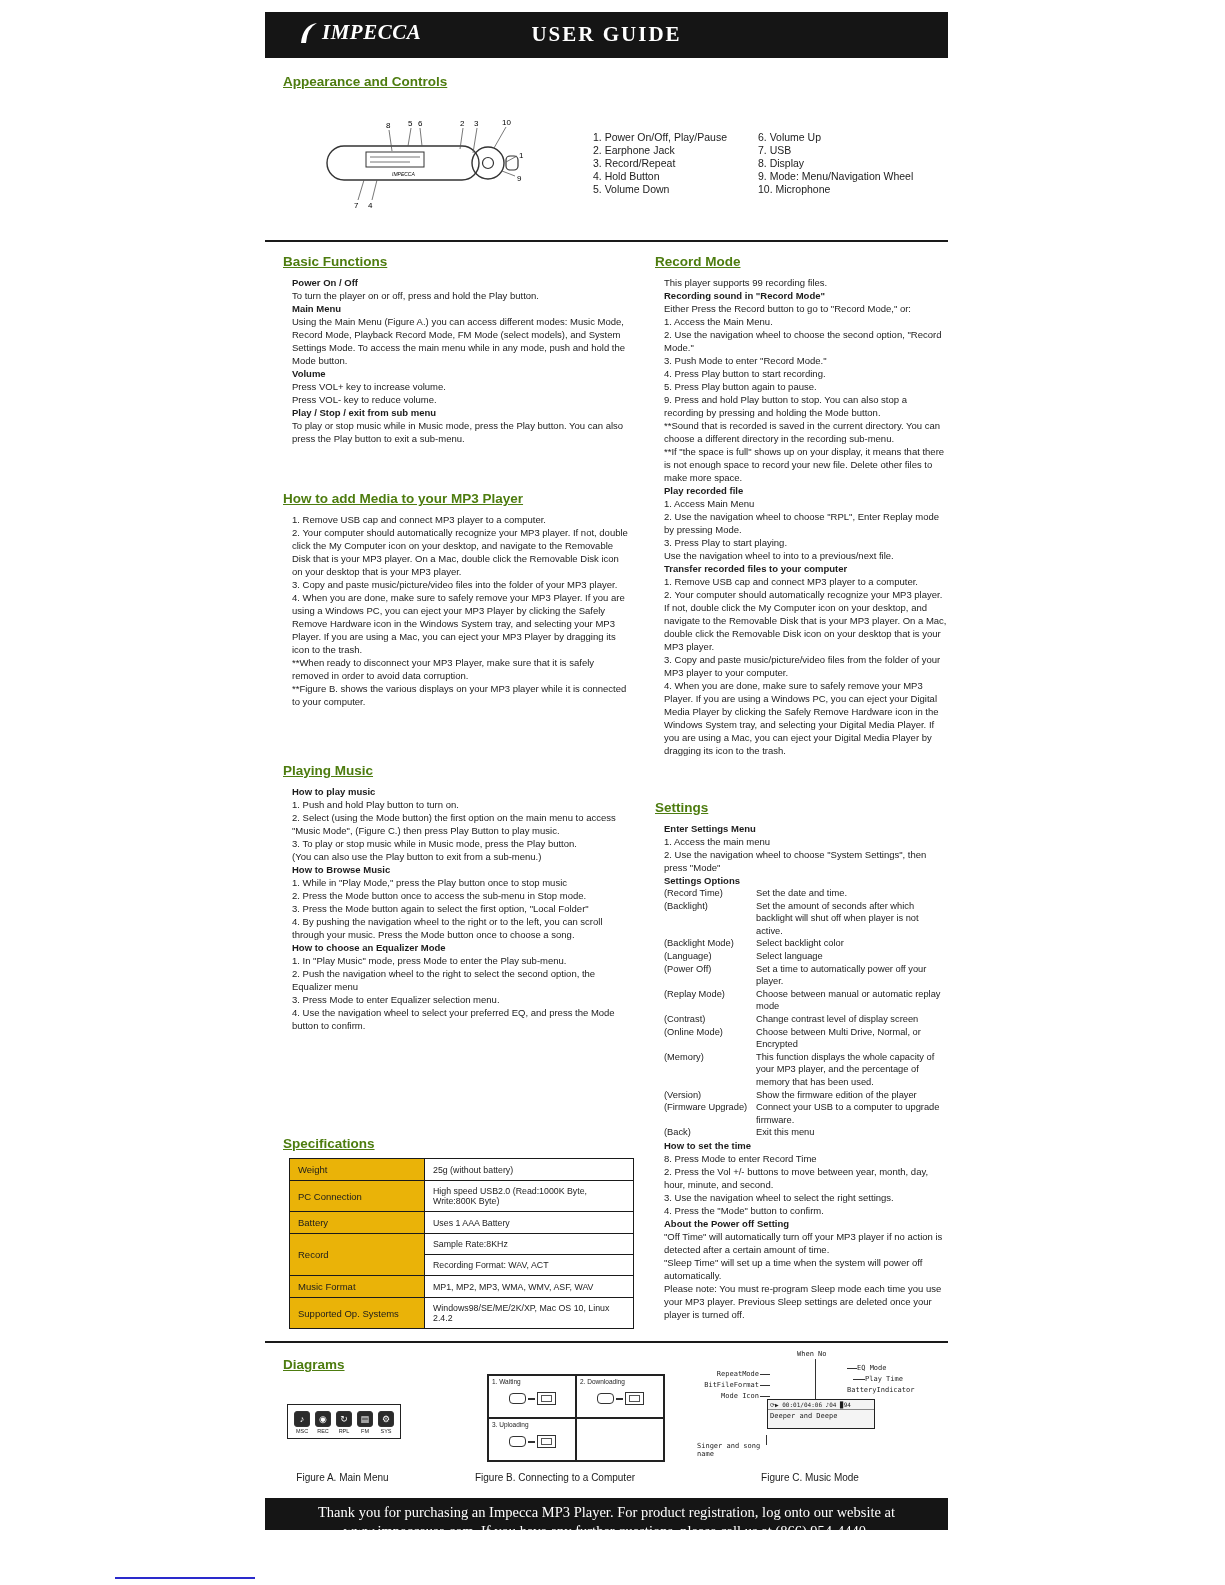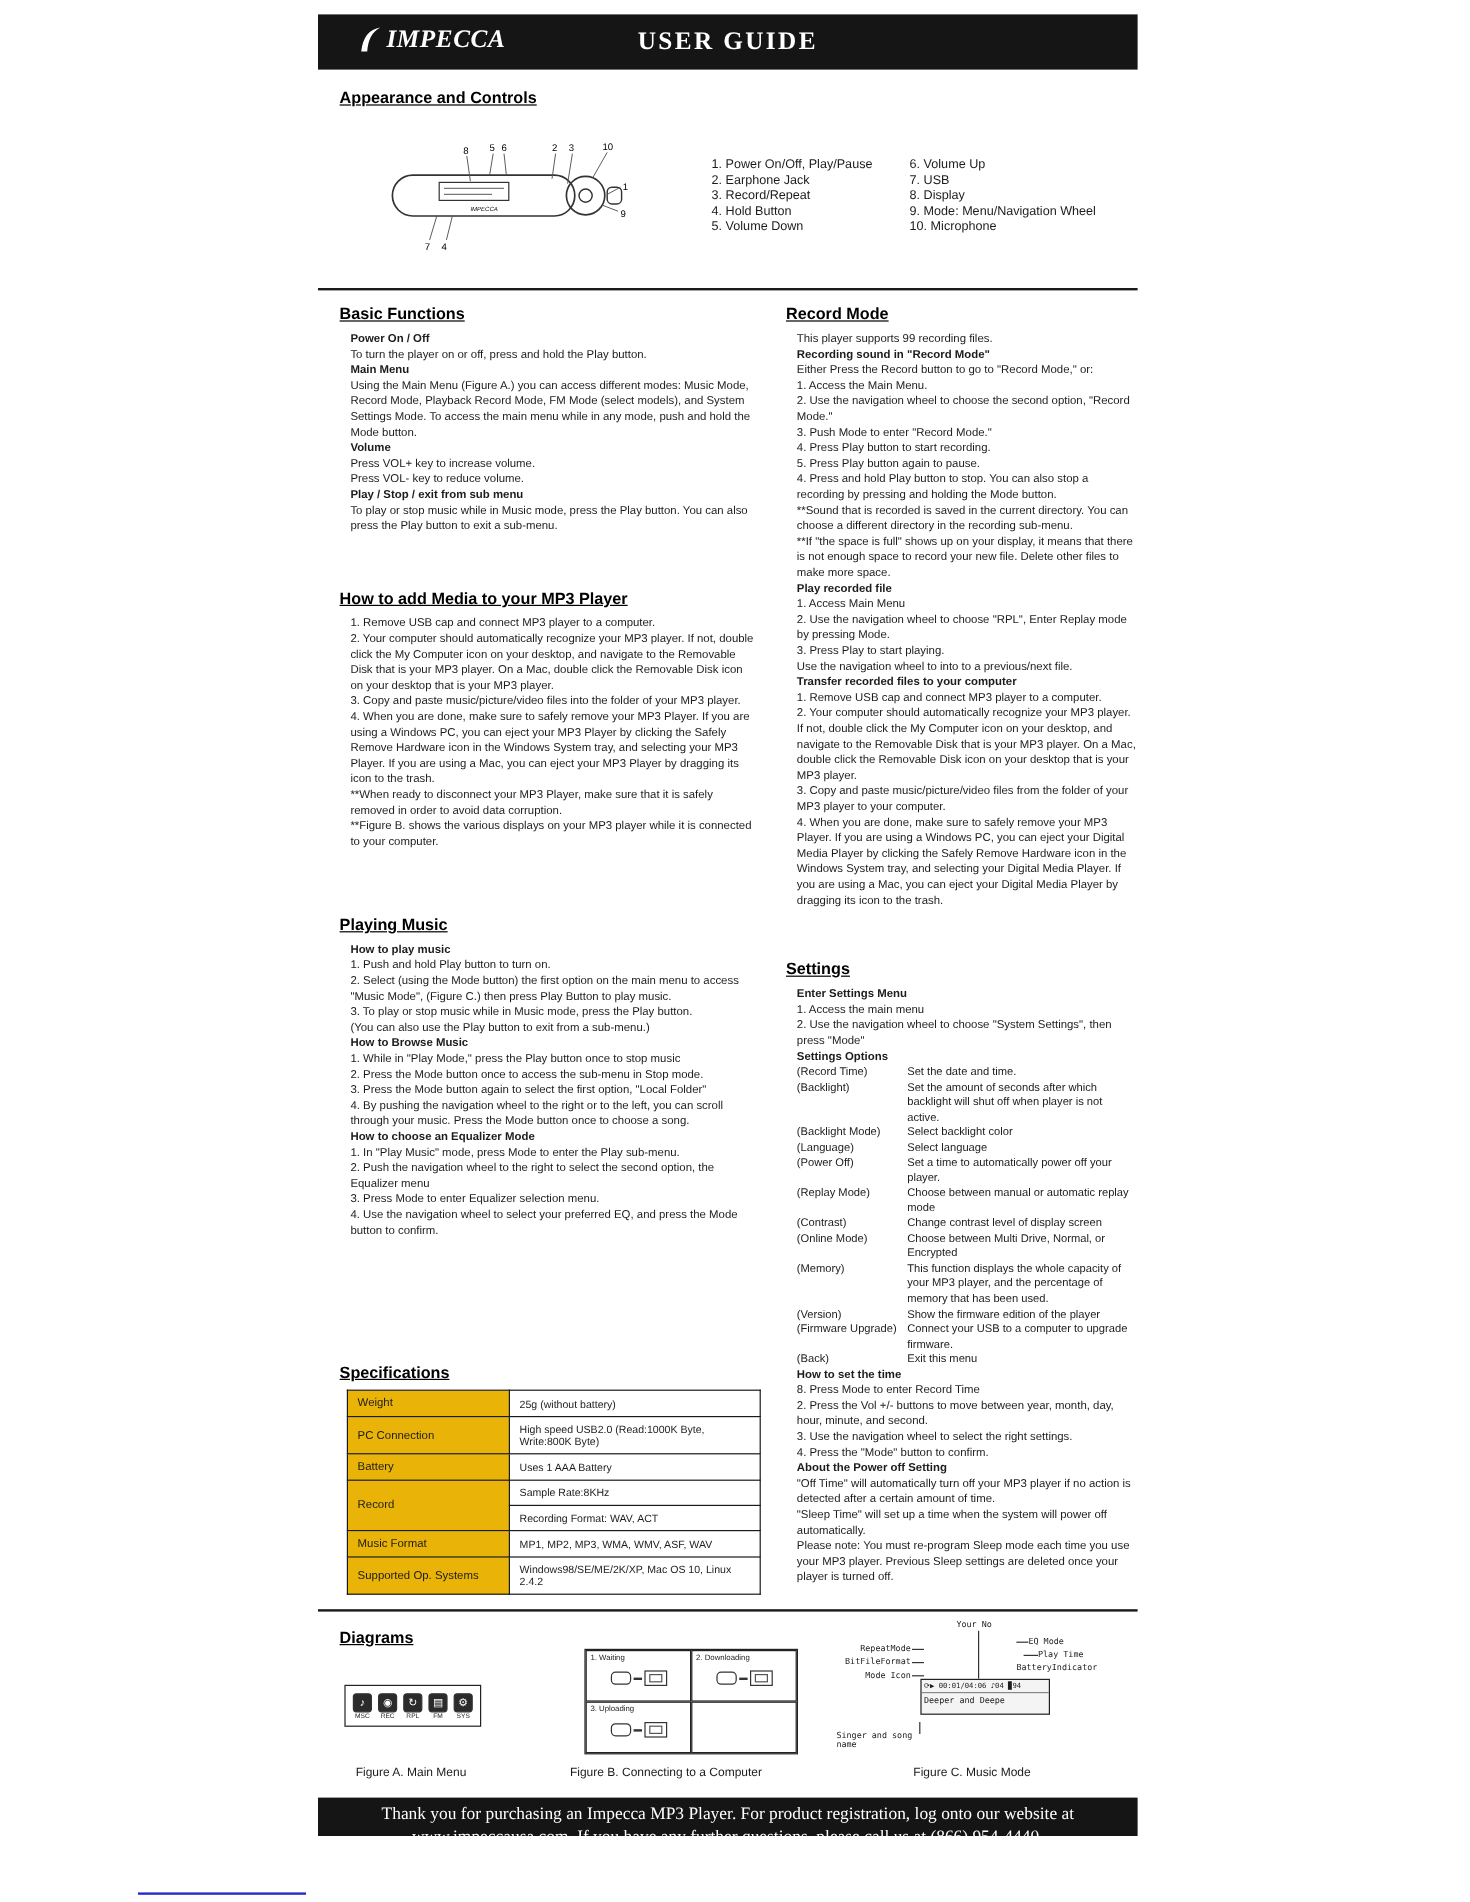--- a/index.html
+++ b/index.html
@@ -6,21 +6,21 @@
   .page{position:relative;width:1225px;height:1585px;background:#fff;
         font-family:"Liberation Sans",sans-serif;color:#1c1c1c;overflow:hidden;}
   .bar{position:absolute;left:265px;width:683px;background:#151515;color:#fff;}
   .header-bar{top:12px;height:46px;}
   .footer-bar{top:1498px;height:32px;}
   .logo{position:absolute;left:34px;top:8px;display:flex;align-items:center;gap:3px;}
   .logo-text{font-family:"Liberation Serif",serif;font-style:italic;font-weight:bold;
              font-size:21px;letter-spacing:.5px;}
   .guide-title{position:absolute;left:0;right:0;top:10px;text-align:center;
                font-family:"Liberation Serif",serif;font-weight:bold;font-size:21px;letter-spacing:2px;}
-  h2.sec{font-size:13.5px;font-weight:bold;text-decoration:underline;margin:0 0 7px 0;color:#000000;}
+  h2.sec{font-size:13.5px;font-weight:bold;text-decoration:underline;margin:0 0 7px 0;color:#4d7c0f;}
   .abs{position:absolute;}
   .hr{position:absolute;left:265px;width:683px;height:2px;background:#1a1a1a;}
   .ctl-col{position:absolute;font-size:10.5px;line-height:13px;}
   .lines{padding-left:9px;font-size:9.5px;line-height:13px;}
   .line.b{font-weight:bold;}
   .col-block{position:absolute;}
   
   .spec-table{border-collapse:collapse;width:345px;margin-left:6px;}
   .spec-table td{border:1.5px solid #1a1a1a;padding:5px 8px;vertical-align:middle;}
   td.spec-label{background:#eab308;width:118px;font-size:9.5px;}
@@ -208,21 +208,21 @@
     <h2 class="sec">Record Mode</h2>
     <div class="lines">
         <div class="line t">This player supports 99 recording files.</div>
         <div class="line b">Recording sound in "Record Mode"</div>
         <div class="line t">Either Press the Record button to go to "Record Mode," or:</div>
         <div class="line t">1. Access the Main Menu.</div>
         <div class="line t">2. Use the navigation wheel to choose the second option, "Record Mode."</div>
         <div class="line t">3. Push Mode to enter "Record Mode."</div>
         <div class="line t">4. Press Play button to start recording.</div>
         <div class="line t">5. Press Play button again to pause.</div>
-        <div class="line t">4. Press and hold Play button to stop. You can also stop a recording by pressing and holding the Mode button.</div>
+        <div class="line t">9. Press and hold Play button to stop. You can also stop a recording by pressing and holding the Mode button.</div>
         <div class="line t">**Sound that is recorded is saved in the current directory. You can choose a different directory in the recording sub-menu.</div>
         <div class="line t"> **If "the space is full" shows up on your display, it means that there is not enough space to record your new file.  Delete other files to make more space.</div>
         <div class="line b">Play recorded file</div>
         <div class="line t">1. Access Main Menu</div>
         <div class="line t">2. Use the navigation wheel to choose "RPL", Enter Replay mode by pressing Mode.</div>
         <div class="line t">3. Press Play to start playing.</div>
         <div class="line t">Use the navigation wheel to into to a previous/next file.</div>
         <div class="line b">Transfer recorded files to your computer</div>
         <div class="line t">1. Remove USB cap and connect MP3 player to a computer.</div>
         <div class="line t">2. Your computer should automatically recognize your MP3 player. If not, double click the My Computer icon on your desktop, and navigate to the Removable Disk that is your MP3 player. On a Mac, double click the Removable Disk icon on your desktop that is your MP3 player.</div>
@@ -359,21 +359,21 @@
           <span class="fb-scr">
             <span class="fb-scr-in"></span>
           </span>
         </div>
       </div>
       <div class="fb-cell"></div>
     </div>
   <div class="caption" style="left:440px;top:1472px;width:230px;">Figure B. Connecting to a Computer</div>
 
   <div class="fig-c" style="left:697px;top:1350px;width:220px;height:118px;">
-    <span class="fc-label" style="left:100px;top:0;">Your No</span>
+    <span class="fc-label" style="left:100px;top:0;">When No</span>
     <span class="fc-label" style="left:0;top:20px;width:62px;text-align:right;">RepeatMode</span>
     <span class="fc-label" style="left:0;top:31px;width:62px;text-align:right;">BitFileFormat</span>
     <span class="fc-label" style="left:0;top:42px;width:62px;text-align:right;">Mode Icon</span>
     <span class="fc-label" style="left:160px;top:14px;">EQ Mode</span>
     <span class="fc-label" style="left:168px;top:25px;">Play Time</span>
     <span class="fc-label" style="left:150px;top:36px;">BatteryIndicator</span>
     <span class="fc-label" style="left:0;top:92px;width:68px;text-align:left;white-space:normal;line-height:8px;">Singer and song name</span>
 
     <div class="fc-stub" style="left:118px;top:9px;width:1px;height:40px;"></div>
     <div class="fc-stub" style="left:63px;top:24px;width:10px;height:1px;"></div>

